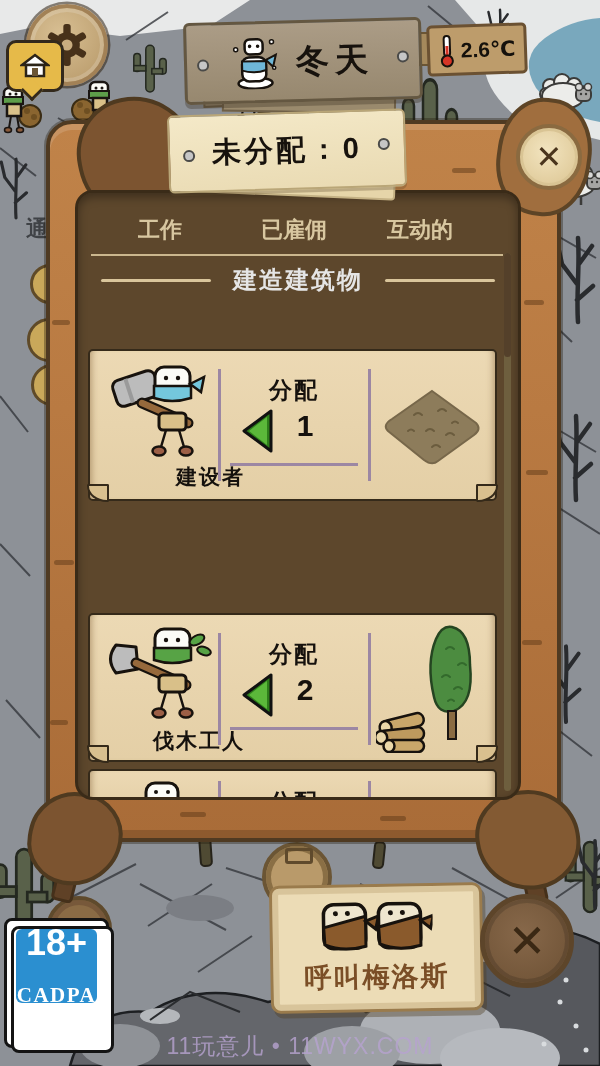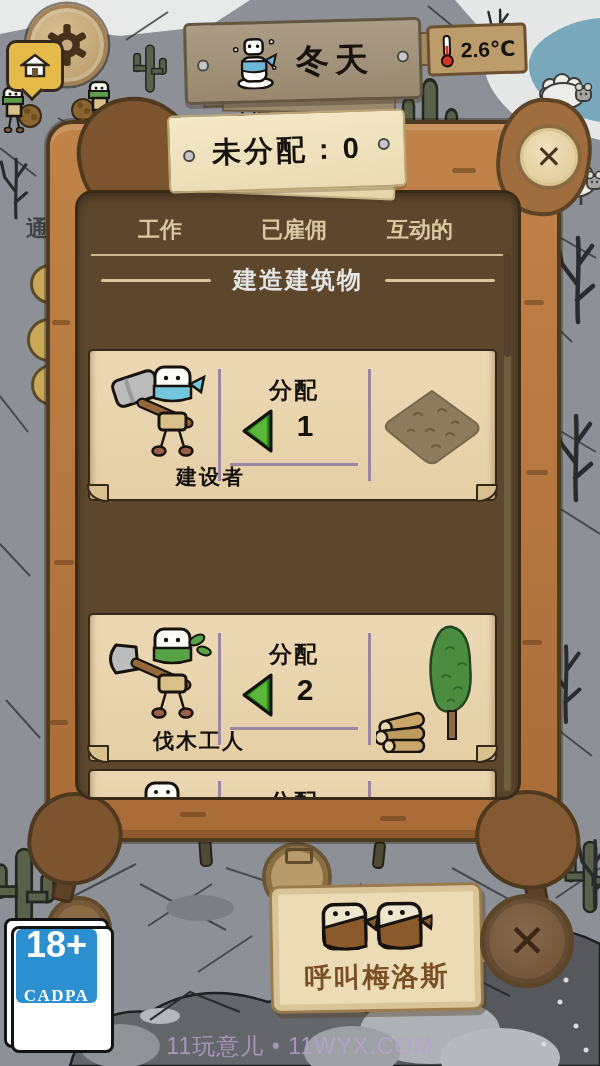--- a/index.html
+++ b/index.html
@@ -118,21 +118,21 @@
     background:radial-gradient(circle at 45% 40%,#87684a,#74573a 70%);border:5px solid #5d452a;
     display:flex;align-items:center;justify-content:center;box-shadow:inset 0 0 0 4px rgba(0,0,0,.15);}
   .close-bottom span{font-size:46px;font-weight:900;color:#3a2814;line-height:1;}
 
   .cadpa{left:4px;top:918px;width:99px;height:124px;background:#fff;border:3px solid #141414;border-radius:8px;z-index:30;}
   .cadpa::before{content:'';position:absolute;left:4px;top:5px;right:-8px;bottom:-8px;background:#fff;
     border:3px solid #141414;border-radius:8px;z-index:-1;}
   .cadpa-blue{position:absolute;left:9px;top:8px;width:81px;height:74px;border-radius:6px;background:#2b8fd0;
     display:flex;flex-direction:column;align-items:center;justify-content:center;}
   .cadpa-age{font-size:36px;font-weight:900;color:#fff;line-height:1.05;}
-  .cadpa-org{font-size:17px;font-weight:bold;color:#fff;letter-spacing:1.5px;font-family:"Liberation Serif","DejaVu Serif",serif;margin-top:22px;}
+  .cadpa-org{font-size:21px;font-weight:bold;color:#fff;letter-spacing:1.5px;font-family:"Liberation Serif","DejaVu Serif",serif;margin-top:22px;}
   .cadpa-cap{position:absolute;left:0;bottom:7px;width:100%;text-align:center;font-size:19px;font-weight:bold;color:#111;}
 
   .watermark{left:0;top:1031px;width:100%;text-align:center;z-index:25;font-size:23px;
     color:rgba(182,163,208,.8);letter-spacing:1px;}
 </style>
 </head>
 <body>
 
 <div id="app">
 

